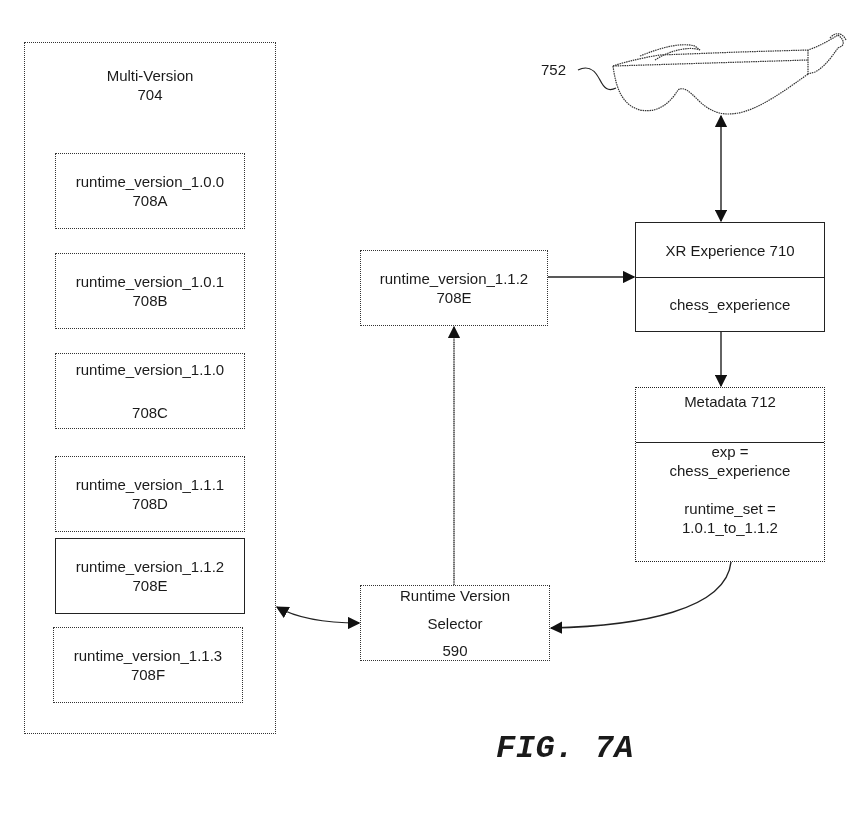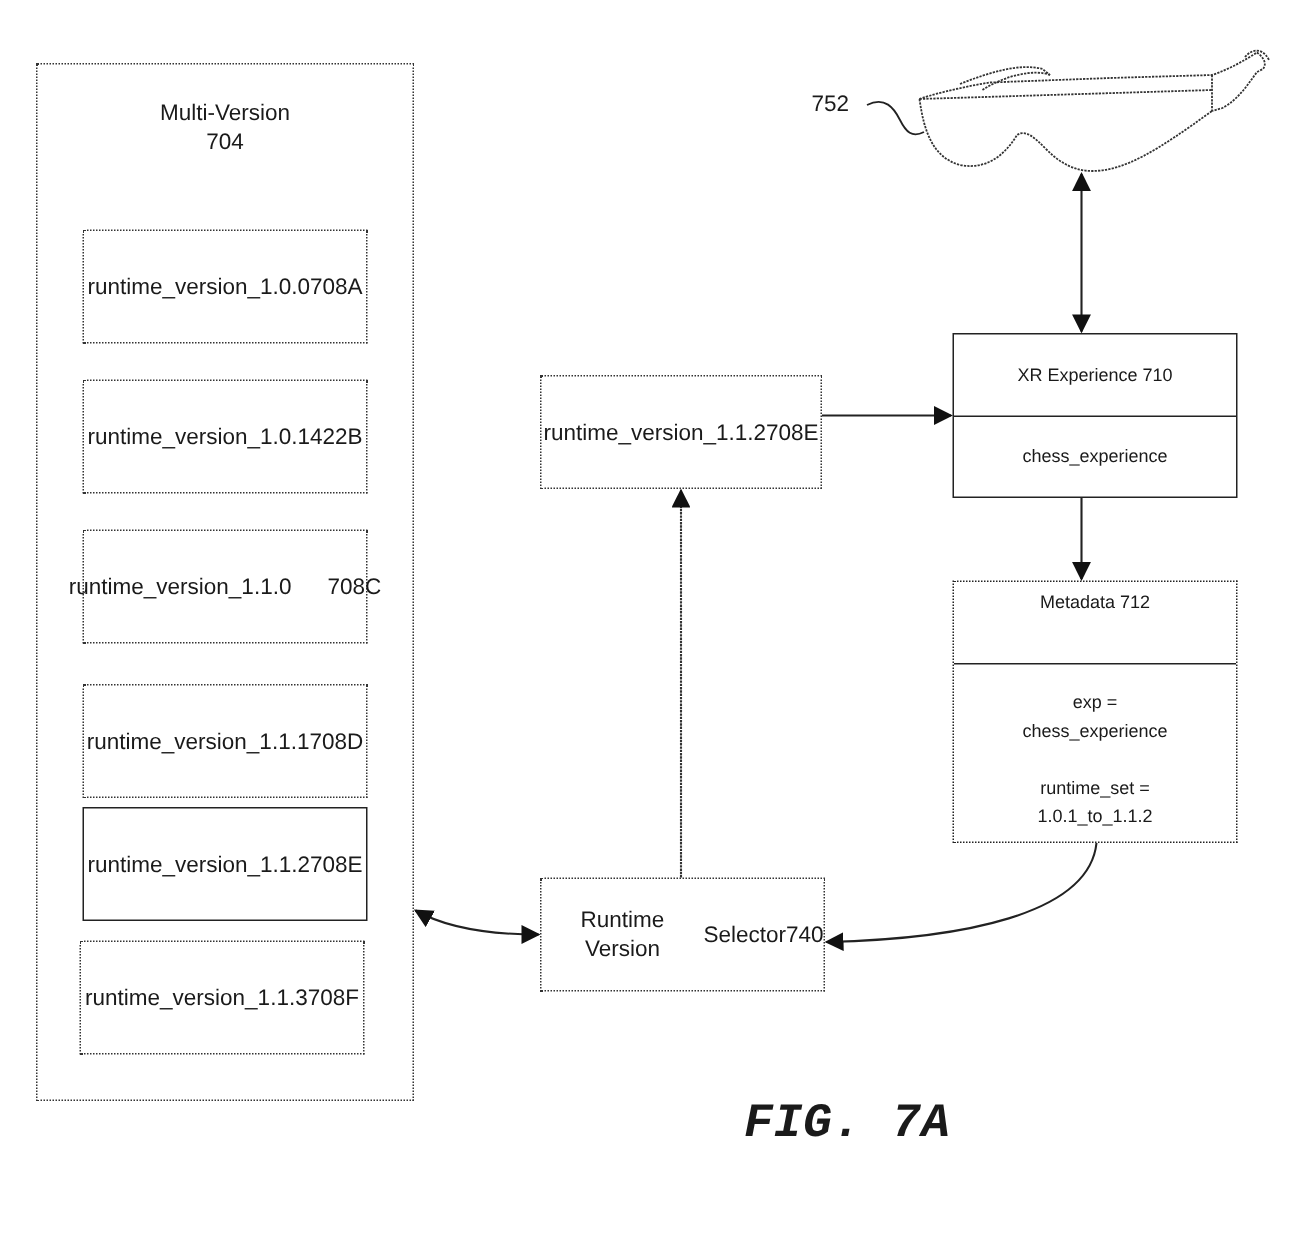--- a/index.html
+++ b/index.html
@@ -14,21 +14,21 @@
       overflow: hidden;
       font-family: "Liberation Sans", "DejaVu Sans", sans-serif;
       color: #1a1a1a;
     }
     .box {
       position: absolute;
       box-sizing: border-box;
       border: 1.5px solid #222;
       background: #fff;
       display: flex;
-      flex-direction: row;
+      flex-direction: column;
       align-items: center;
       justify-content: center;
       text-align: center;
       font-size: 15px;
       line-height: 19px;
     }
     .box.dotted { border-style: dotted; border-width: 1.5px; border-color: #333; }
     .outer-lib {
       position: absolute;
       left: 24px; top: 42px;
@@ -46,21 +46,21 @@
       line-height: 19px;
     }
     .lib-title div { display: block; }
     .rv { left: 55px; width: 190px; height: 76px; }
     .split-box {
       position: absolute;
       box-sizing: border-box;
       border: 1.5px solid #222;
       background: #fff;
       text-align: center;
-      font-size: 12px;
+      font-size: 15px;
       line-height: 19px;
     }
     .split-box .sec {
       position: absolute;
       left: 0; right: 0;
       display: flex;
       flex-direction: column;
       align-items: center;
       justify-content: center;
     }
@@ -99,21 +99,21 @@
   <div>Multi-Version</div>
   <div>704</div>
 </div>
 
 <div class="box dotted rv" style="top:153px;">
   <div>runtime_version_1.0.0</div>
   <div>708A</div>
 </div>
 <div class="box dotted rv" style="top:253px;">
   <div>runtime_version_1.0.1</div>
-  <div>422B</div>
+  <div>708B</div>
 </div>
 <div class="box dotted rv" style="top:353px;gap:24px;">
   <div>runtime_version_1.1.0</div>
   <div>708C</div>
 </div>
 <div class="box dotted rv" style="top:456px;">
   <div>runtime_version_1.1.1</div>
   <div>708D</div>
 </div>
 <div class="box rv" style="top:538px;">
@@ -126,39 +126,39 @@
 </div>
 
 <div class="box dotted" style="left:360px; top:250px; width:188px; height:76px;">
   <div>runtime_version_1.1.2</div>
   <div>708E</div>
 </div>
 
 <div class="box dotted" style="left:360px; top:585px; width:190px; height:76px;justify-content:space-between;">
   <div>Runtime Version</div>
   <div>Selector</div>
-  <div>740</div>
+  <div>590</div>
 </div>
 
 <div class="split-box" style="left:635px; top:222px; width:190px; height:110px;">
   <div class="sec" style="top:0; height:54px;">
     <span>XR Experience 710</span>
   </div>
   <div class="divider" style="top:54px;"></div>
   <div class="sec" style="top:55px; height:53px;">
     <span>chess_experience</span>
   </div>
 </div>
 
 <div class="split-box" style="left:635px; top:387px; width:190px; height:175px; border-style:dotted;">
   <div class="sec" style="top:4px; height:24px; justify-content:flex-start;">
     <span>Metadata 712</span>
   </div>
   <div class="divider" style="top:54px;"></div>
-  <div class="sec" style="top:60px; height:117px;">
+  <div class="sec" style="top:43px; height:117px;">
     <span>exp =</span>
     <span>chess_experience</span>
     <span style="height:19px; display:block;"></span>
     <span>runtime_set =</span>
     <span>1.0.1_to_1.1.2</span>
   </div>
 </div>
 
 <div class="ref-752">752</div>
 

